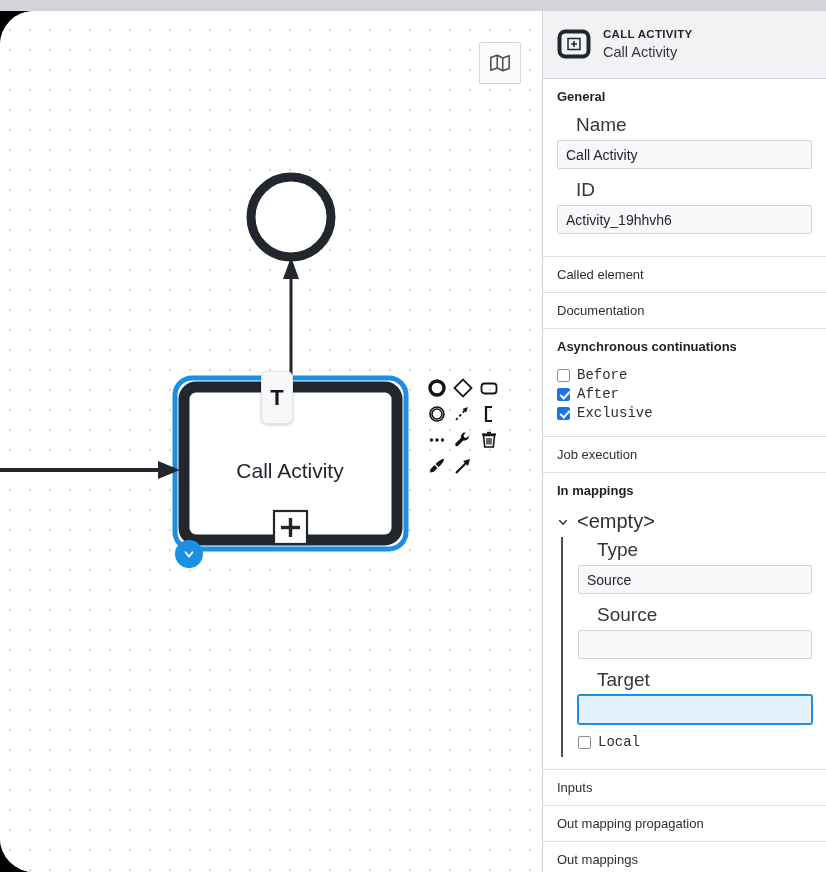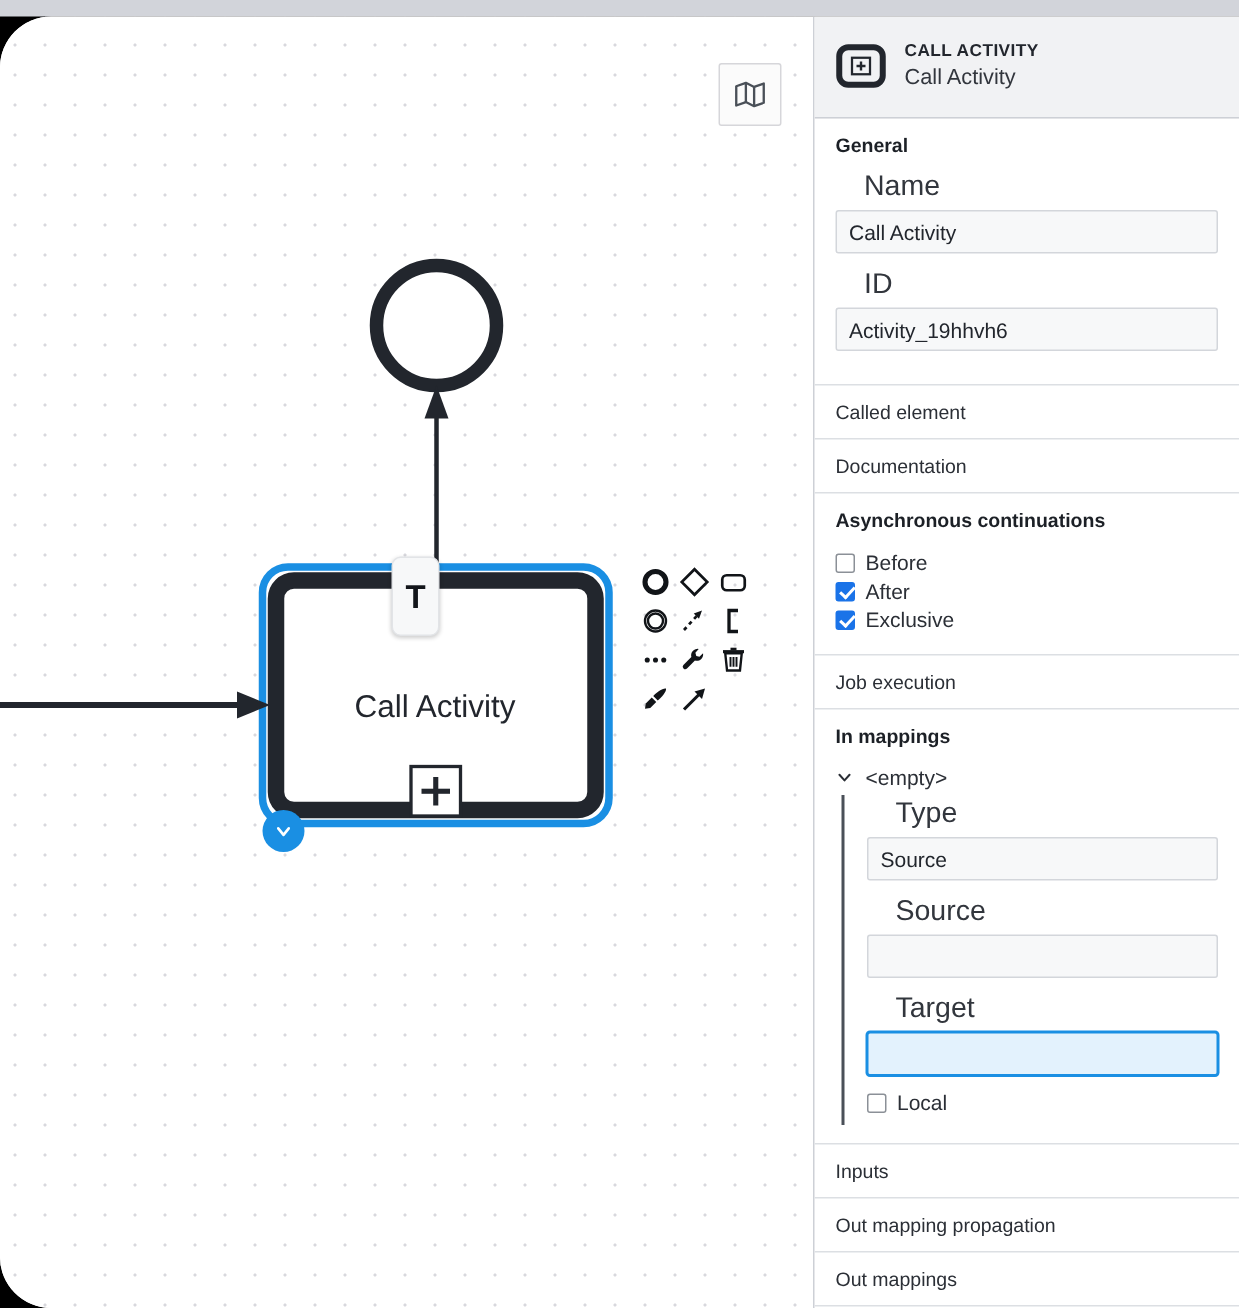--- a/index.html
+++ b/index.html
@@ -201,29 +201,29 @@
   }
   .cbox.checked::after {
     content: "";
     position: absolute;
     left: 3.6px; top: 0.8px;
     width: 4px; height: 8px;
     border: solid #fff;
     border-width: 0 2px 2px 0;
     transform: rotate(43deg);
   }
-  .check-label { font-size: 14px; color: #2b2f36; }
+  .check-label { font-size: 14px; color: #2b2f36; font-family: Liberation Mono, monospace; }
 
   
   .entry-header {
     display: flex; align-items: center; gap: 8px;
     padding: 2px 0 4px 0;
     cursor: pointer;
   }
-  .entry-title { font-size: 14px; color: #2b2f36; }
+  .entry-title { font-size: 20px; color: #2b2f36; }
   .entry-body {
     border-left: 2px solid #4a5058;
     margin-left: 4px;
     padding-left: 15px;
     padding-top: 2px;
     padding-bottom: 4px;
   }
   .chev {
     width: 12px; height: 12px;
     flex: 0 0 12px;

